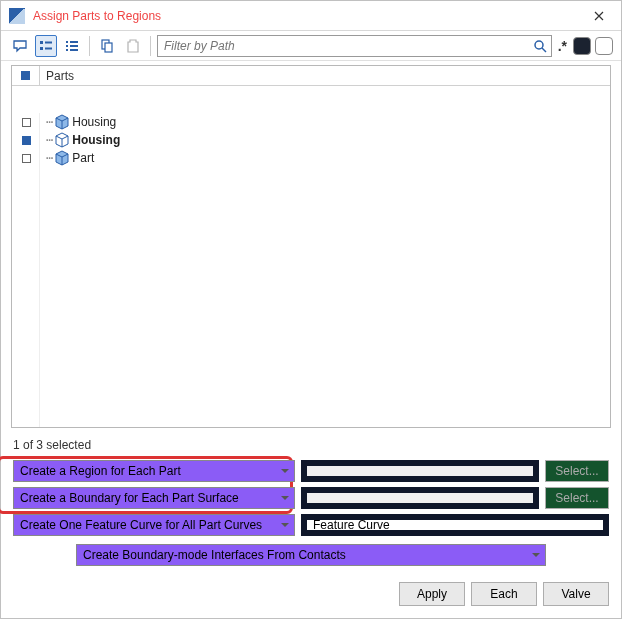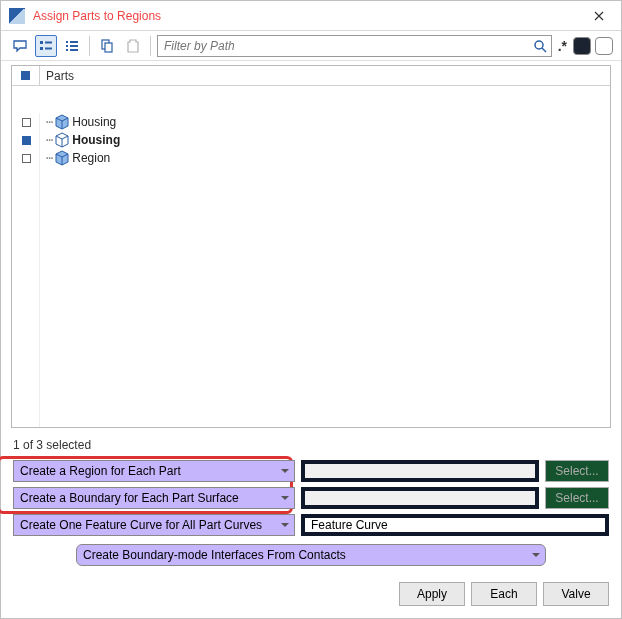--- a/index.html
+++ b/index.html
@@ -140,21 +140,21 @@
   .options {
     padding: 0 12px 4px 12px;
     display: flex; flex-direction: column; gap: 5px;
   }
   .opt-row {
     display: flex; align-items: center; gap: 6px;
   }
   .opt-select {
     height: 22px;
     border: 1px solid #888;
-    background: #c4b5fd;
+    background: #8b5cf6;
     font-family: inherit; font-size: 12px;
     padding: 1px 20px 1px 6px;
     -webkit-appearance: none; appearance: none;
     position: relative;
   }
   .select-wrap {
     position: relative;
     flex-shrink: 0;
   }
   .select-wrap::after {
@@ -163,21 +163,21 @@
     right: 6px; top: 9px;
     width: 0; height: 0;
     border-left: 4px solid transparent;
     border-right: 4px solid transparent;
     border-top: 4px solid #555;
     pointer-events: none;
   }
   .opt-text {
     flex: 1;
     height: 22px;
-    border: 4px solid #0f172a;
+    border: 6px solid #0f172a;
     background: #f0f0f0;
     padding: 2px 6px;
     font-family: inherit; font-size: 12px;
   }
   .opt-text.enabled { background: #fff; }
   .opt-btn {
     width: 64px; height: 22px;
     border: 1px solid #adadad;
     background: #e9e9e9;
     font-family: inherit; font-size: 12px;
@@ -190,21 +190,21 @@
     position: absolute;
     border: 3px solid #d33;
     border-radius: 6px;
     pointer-events: none;
   }
 
   .center-row {
     display: flex; justify-content: center; padding: 4px 12px 10px 12px;
   }
   .center-row .select-wrap { width: 470px; }
-  .center-row .opt-select { width: 100%; border-radius: 6px; }
+  .center-row .opt-select { width: 100%; }
 
   .footer {
     display: flex; justify-content: flex-end; gap: 6px;
     padding: 6px 12px 12px 12px;
   }
   .footer button {
     width: 66px; height: 24px;
     border: 1px solid #adadad;
     background: #e9e9e9;
     font-family: inherit; font-size: 12px;
@@ -320,21 +320,21 @@
           </div>
         </div>
 
         <div class="tree-row">
           <div class="node">
             <span class="twig">⋯</span>
             <svg class="box-icon" viewBox="0 0 16 16">
                 <path d="M8 1 L14 4 L14 12 L8 15 L2 12 L2 4 Z" fill="#8db8e8" stroke="#2a5fa8" stroke-width="1"></path>
                 <path d="M2 4 L8 7 L14 4 M8 7 L8 15" fill="none" stroke="#2a5fa8" stroke-width="1"></path>
               </svg>
-            <span class="node-label">Region</span>
+            <span class="node-label">Part</span>
           </div>
         </div>
       </div>
     </div>
   </div>
 
   <div class="selection-status">1 of 3 selected</div>
 
   <div class="options" style="position:relative;">
     <div class="highlight-box" style="left:-4px; top:-4px; width:296px; height:58px;"></div>

